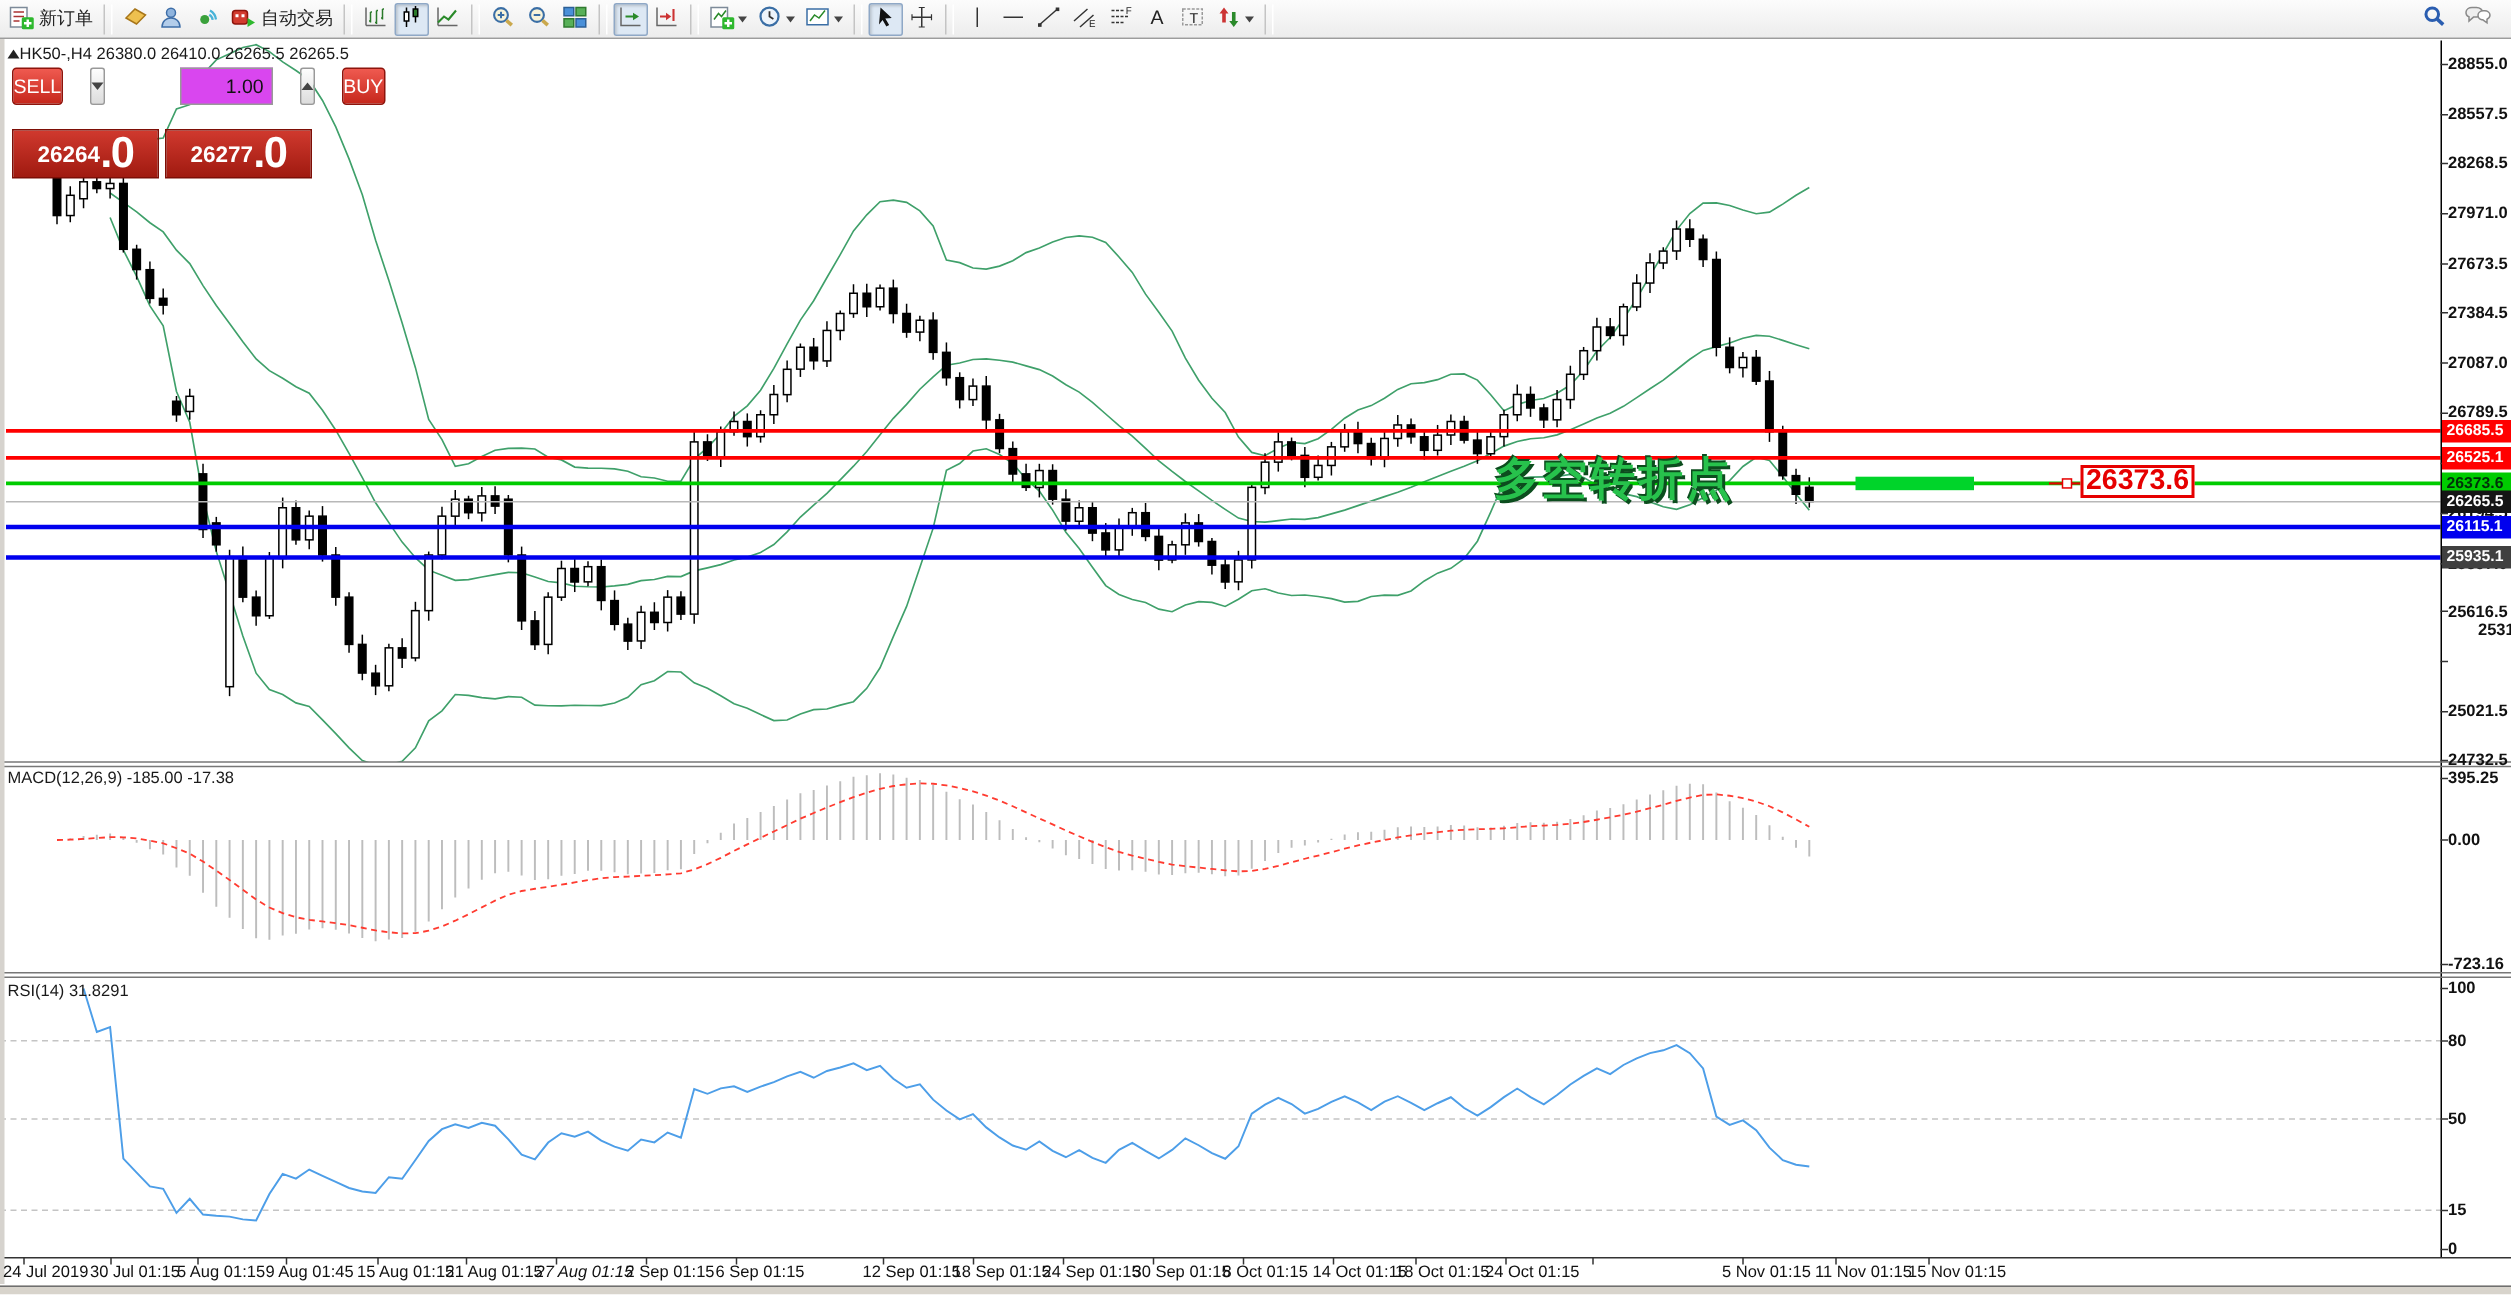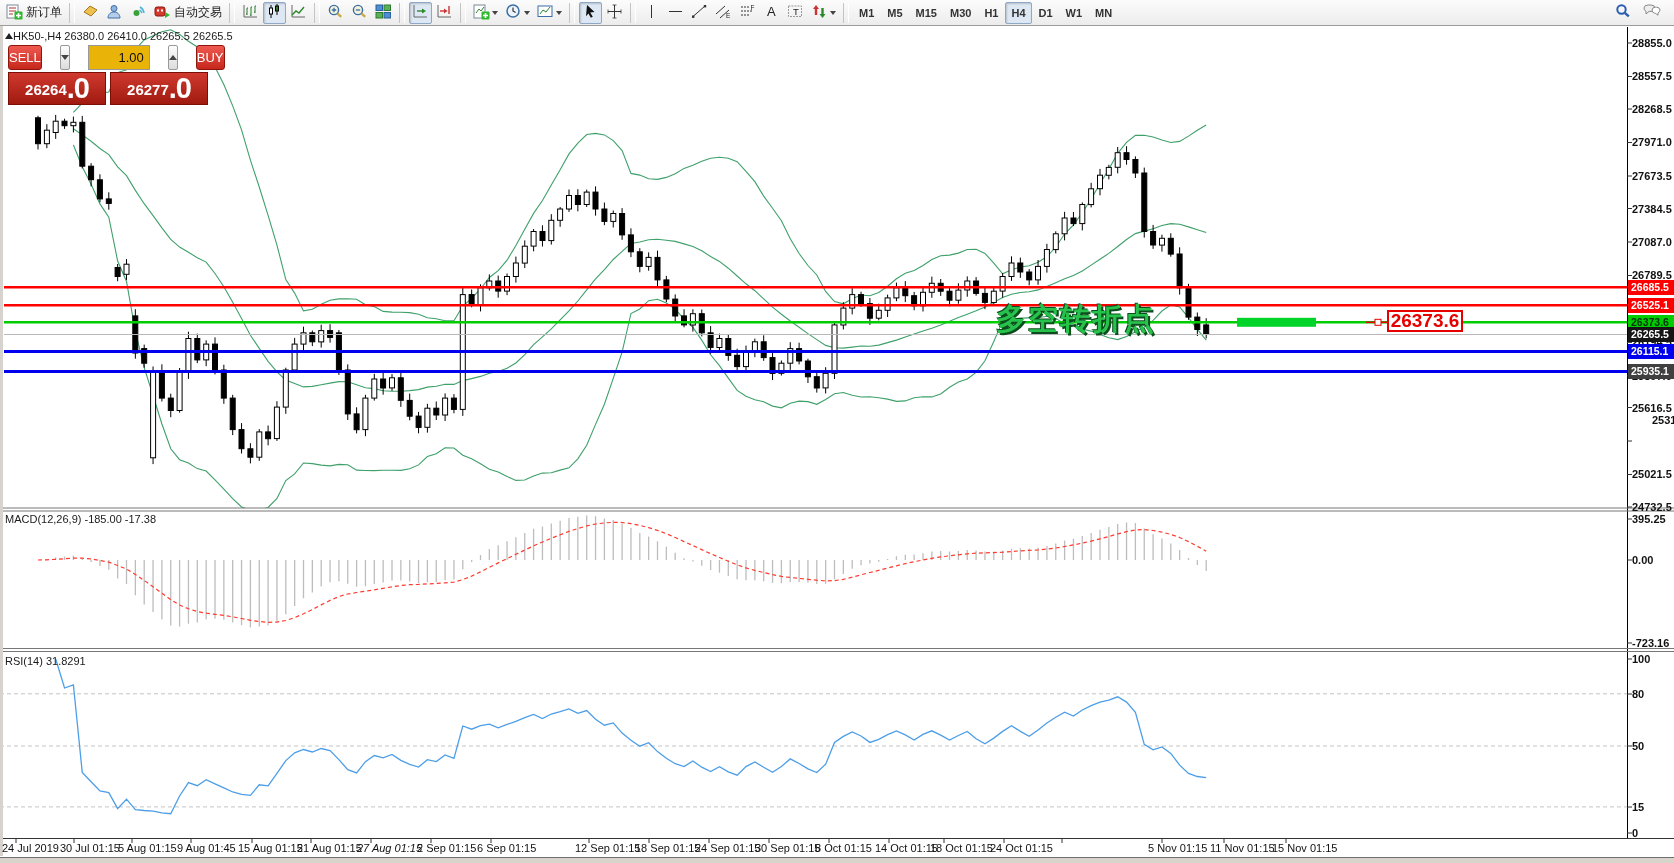--- a/index.html
+++ b/index.html
@@ -22,22 +22,22 @@
   svg.chart{position:absolute;left:0;top:26px;z-index:1;}
   .ohlc{position:absolute;left:5px;top:30px;font-size:11px;color:#1a1a1a;z-index:20;display:flex;align-items:center;gap:0;}
   .tri-up{width:0;height:0;border:4px solid transparent;border-bottom:6px solid #222;margin-top:-5px;}
   
   .trade{position:absolute;left:8px;top:45px;width:200px;z-index:30;font-family:"Liberation Sans",sans-serif;}
   .trow1{display:flex;height:25px;gap:18px;}
   .btn-red{background:linear-gradient(#ef5a50,#c6271c);border:1px solid #8e140c;border-radius:3px;
     color:#fff;font-size:13px;width:50px;text-align:center;line-height:23px;cursor:pointer;}
   .stepbtn{width:17px;background:linear-gradient(#fdfdfd,#dcdcdc);border:1px solid #999;border-radius:2px;
     display:flex;align-items:center;justify-content:center;cursor:pointer;}
-  .vol{width:62px;border:1px solid #999;font-size:13px;text-align:right;padding-right:5px;color:#111;background:#eab308;}
-  .trow2{display:flex;margin-top:2px;gap:4px;}
+  .vol{width:62px;border:1px solid #999;font-size:13px;text-align:right;padding-right:5px;color:#111;background:#d946ef;margin-left:32px;}
+  .trow2{display:flex;margin-top:16px;gap:4px;}
   .pricebox{flex:1;height:33px;background:linear-gradient(#d0392e,#a01a10);border:1px solid #7d0e06;
     color:#fff;display:flex;align-items:flex-end;justify-content:center;padding-bottom:1px;cursor:pointer;}
   .p-small{font-size:15px;font-weight:bold;line-height:26px;}
   .p-big{font-size:29px;font-weight:bold;line-height:29px;letter-spacing:-1px;}
   
   .cn-note{position:absolute;left:996px;top:299px;z-index:15;font-size:30px;font-weight:bold;color:#27c24c;
     letter-spacing:2px;text-shadow:2px 2px 0 #0c4d1e,-1px -1px 0 #0c4d1e;white-space:nowrap;}
   .pflag{position:absolute;left:1387px;top:310px;width:76px;height:22px;z-index:16;background:#fff;
     border:2px solid #e60000;color:#e60000;font-size:19px;font-weight:bold;text-align:center;line-height:18px;}
   
@@ -228,31 +228,20 @@
         </svg></span>
   </div>
   <div class="tb">
     <span><svg width="17" height="17">
       <path d="M5 2l3 4H6.2v6H3.8V6H2z" fill="#c33"></path>
           <path d="M11.5 15l3-4h-1.8V5h-2.4v6H8.5z" fill="#2a8a2a"></path>
         </svg></span>
     <span class="caret"></span>
   </div>
   <div class="sep"></div>
-  <div id="tfbar" style="display:flex;align-items:center;gap:1px;">
-      <div class="tb tf">M1</div>
-      <div class="tb tf">M5</div>
-      <div class="tb tf">M15</div>
-      <div class="tb tf">M30</div>
-      <div class="tb tf">H1</div>
-      <div class="tb tf pressed">H4</div>
-      <div class="tb tf">D1</div>
-      <div class="tb tf">W1</div>
-      <div class="tb tf">MN</div>
-    </div>
   <div class="tb-right">
     <div class="tb">
       <span><svg width="18" height="18">
         <circle cx="7.5" cy="7.5" r="4.2" fill="none" stroke="#2a5db0" stroke-width="2"></circle>
         <path d="M10.8 10.8l4 3.6" stroke="#2a5db0" stroke-width="2.4"></path>
           </svg></span>
     </div>
     <div class="tb">
       <span><svg width="20" height="17">
         <path d="M2 5a4 3.2 0 0 1 4-3h3a4 3.2 0 0 1 0 6.4H7L4 11V8.2A3.2 3.2 0 0 1 2 5z" fill="#eee" stroke="#8a8a8a"></path>

